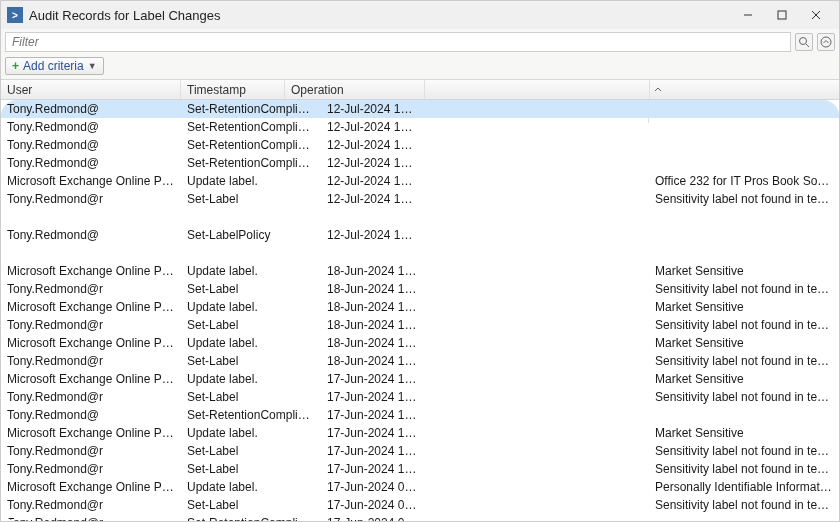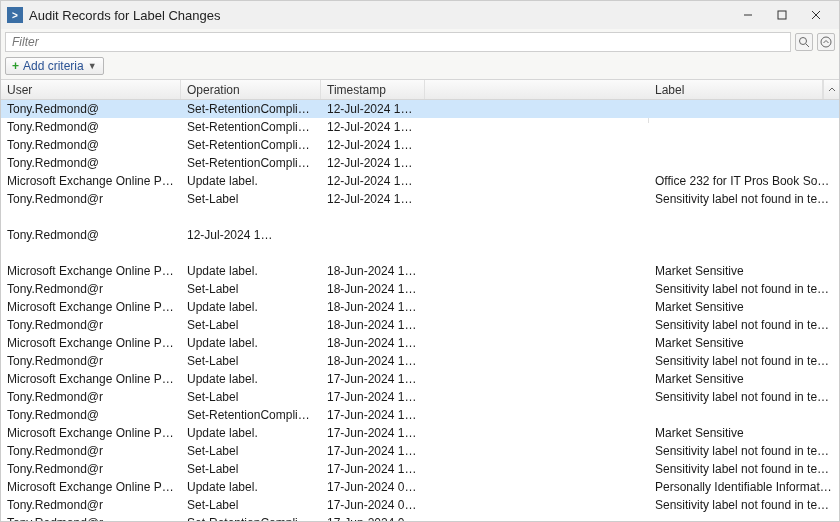--- a/index.html
+++ b/index.html
@@ -13,21 +13,21 @@
   .filterbar input { flex:1; height:20px; border:1px solid #cfcfcf; padding:0 6px; font-style:italic; color:#888; font-size:12px; background:#fff; }
   .iconbtn { width:18px; height:18px; border:1px solid #c0c0c0; background:#f4f4f4; display:flex; align-items:center; justify-content:center; border-radius:2px; }
   .criteriabar { padding:2px 4px 4px 4px; }
   .criteriabtn { display:inline-flex; align-items:center; gap:4px; border:1px solid #b8b8b8; background:linear-gradient(#fdfdfd,#ececec); padding:1px 6px; font-size:12px; color:#2a5294; border-radius:2px; }
   .criteriabtn .plus { color:#2a9d2a; font-weight:bold; }
   .criteriabtn .chev { font-size:9px; color:#555; }
   .grid { flex:1; overflow:hidden; display:flex; flex-direction:column; border-top:1px solid #d6d6d6; background:#fff; }
   .header { display:flex; background:linear-gradient(#fbfbfb,#ececec); border-bottom:1px solid #d6d6d6; height:20px; }
   .header .col, .row .cell { white-space:nowrap; overflow:hidden; text-overflow:ellipsis; padding:0 6px; }
   .header .col { font-size:12px; color:#333; border-right:1px solid #e0e0e0; height:100%; display:flex; align-items:center; }
-  .rows { flex:1; overflow-y:scroll; overflow-x:hidden; }
+  .rows { flex:1; overflow-y:scroll; overflow-x:hidden;border-radius:16px; }
   .row { display:flex; height:18px; line-height:18px; color:#1a1a1a; }
   .row .cell { font-size:12px; }
   .row.sel { background:#cfe6fb; }
   
   .c-user { width:180px; flex:0 0 180px; }
   .c-op   { width:140px; flex:0 0 140px; }
   .c-ts   { width:104px; flex:0 0 104px; }
   .c-data { width:224px; flex:0 0 224px;margin-top:24px; }
   .c-lbl  { flex:1 1 auto; min-width:0; }
   .col-scroll { width:16px; flex:0 0 16px; border-left:1px solid #e0e0e0; display:flex; align-items:center; justify-content:center; color:#666; font-size:9px; }
@@ -84,24 +84,23 @@
     <div class="criteriabtn">
       <span class="plus">+</span>
       <span>Add criteria</span>
       <span class="chev">▼</span>
     </div>
   </div>
 
   <div class="grid">
     <div class="header">
       <div class="col c-user">User</div>
+      <div class="col c-ts">Timestamp</div>
       <div class="col c-op">Operation</div>
-      <div class="col c-ts">Timestamp</div>
       <div class="col c-data">Data</div>
-      <div class="col c-lbl">Label</div>
       <div class="col-scroll">
         <svg width="8" height="8">
             <polyline points="1,5 4,2 7,5" fill="none" stroke="#666" stroke-width="1"></polyline>
           </svg>
       </div>
     </div>
     <div class="rows" id="rows">
         <div class="row sel">
           <div class="cell c-user">Tony.Redmond@</div>
           <div class="cell c-op">Set-RetentionCompliancePolicy</div>
@@ -146,20 +145,21 @@
         </div>
         <div class="row">
           <div class="cell c-user"></div>
           <div class="cell c-op"></div>
           <div class="cell c-ts"></div>
           <div class="cell c-data">-Identity "ZDRhNmNmYTEtZjZlZS00MDM3LWExYz...</div>
           <div class="cell c-lbl"></div>
         </div>
         <div class="row">
           <div class="cell c-user">Tony.Redmond@</div>
+          <div class="cell c-op">Set-LabelPolicy</div>
           <div class="cell c-ts">12-Jul-2024 17:03:09</div>
           <div class="cell c-data"></div>
           <div class="cell c-lbl"></div>
         </div>
         <div class="row">
           <div class="cell c-user"></div>
           <div class="cell c-op"></div>
           <div class="cell c-ts"></div>
           <div class="cell c-data">Updated 12-Jul-2024" -AdvancedSettings @{[powe...</div>
           <div class="cell c-lbl"></div>

